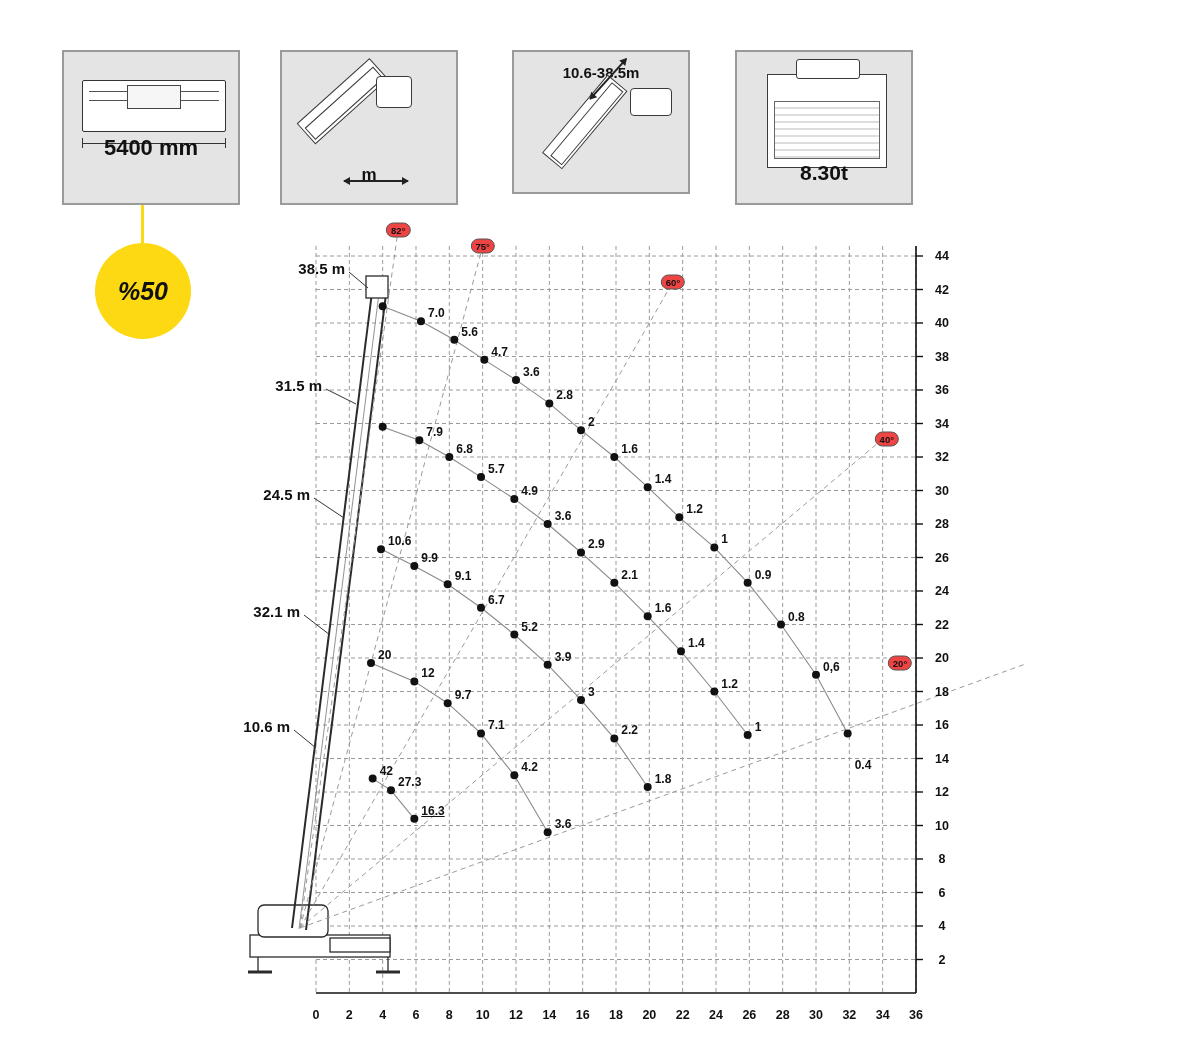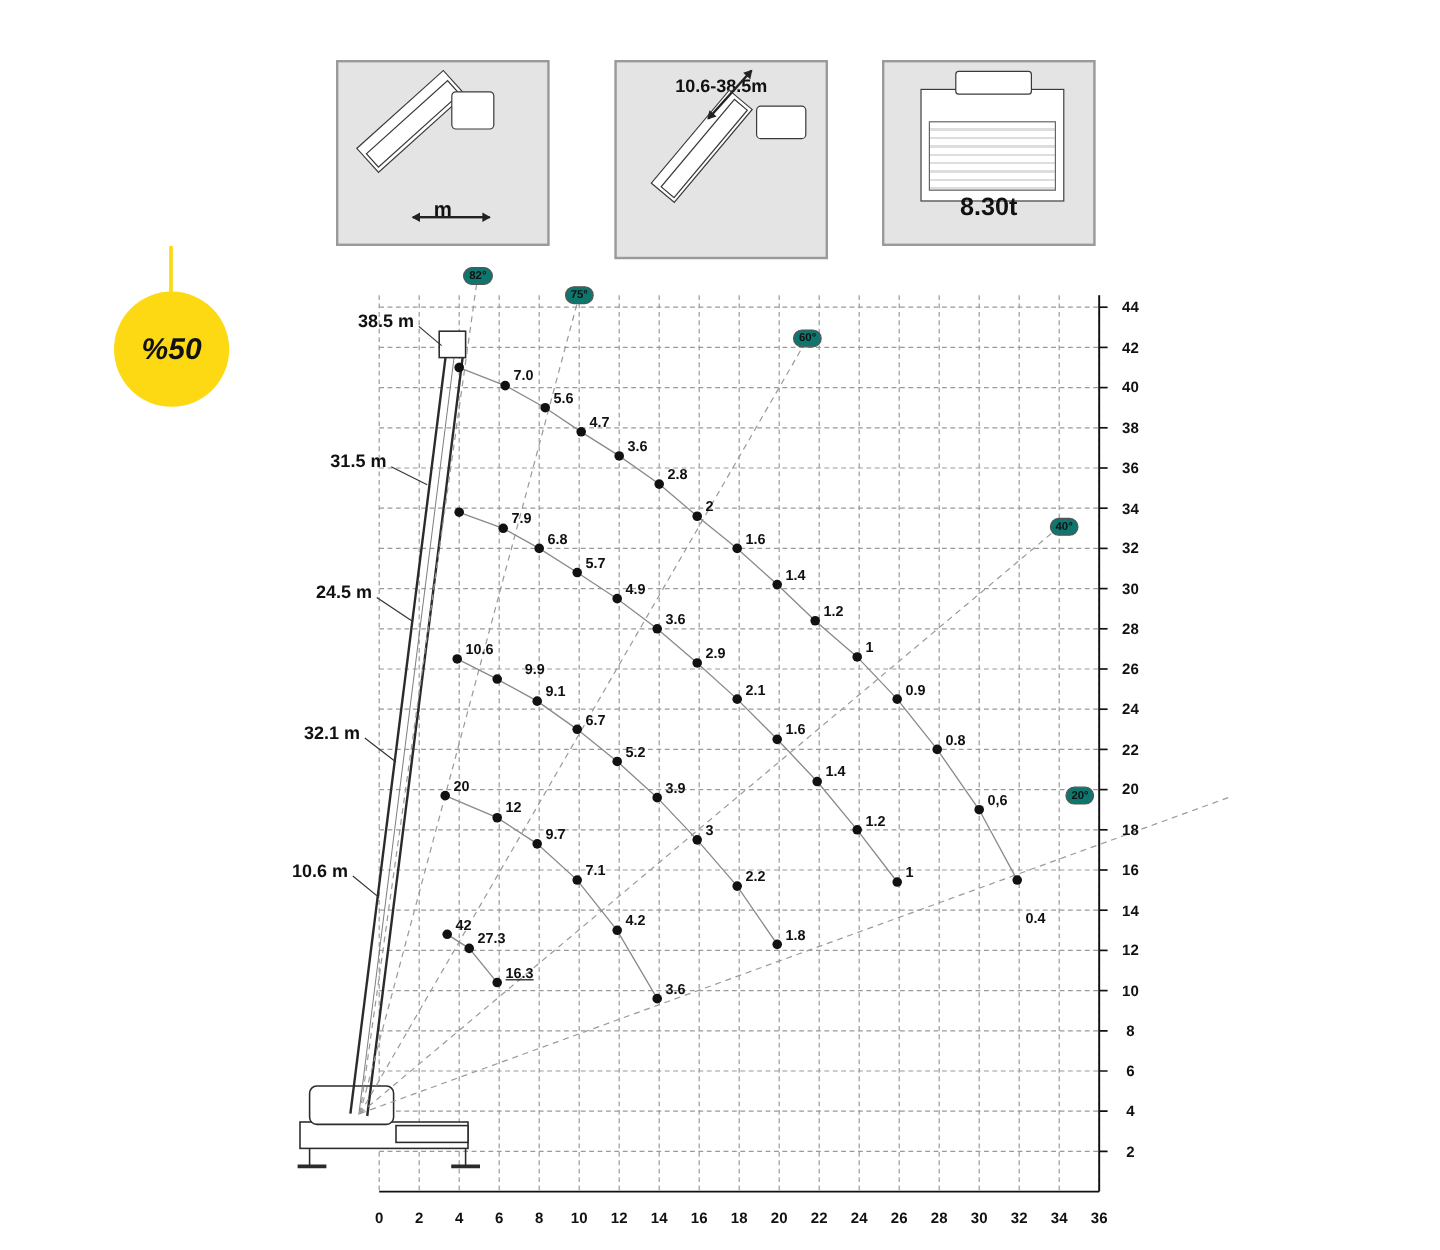--- a/index.html
+++ b/index.html
@@ -14,21 +14,21 @@
   
   .icon-boxes{position:absolute;left:0;top:0;width:1200px;height:220px;}
   .icon-box{
     position:absolute;
     background:#e4e4e4;
     border:2px solid #9a9a9a;
     box-sizing:border-box;
   }
   #box-width{left:62px;top:50px;width:178px;height:155px;}
   #box-length{left:280px;top:50px;width:178px;height:155px;}
-  #box-boom{left:512px;top:50px;width:178px;height:166px;}
+  #box-boom{left:512px;top:50px;width:178px;height:144px;}
   #box-weight{left:735px;top:50px;width:178px;height:155px;}
 
   .box-caption{
     position:absolute;left:0;right:0;
     text-align:center;
     font-weight:bold;
     font-size:21px;
     color:#111;
   }
   #cap-width{bottom:42px;font-size:22px;}
@@ -109,29 +109,34 @@
   .pt-label{
     position:absolute;font-size:12px;color:#111;font-weight:bold;
     transform:translate(0,-50%);white-space:nowrap;
   }
   .len-label{
     position:absolute;font-size:15px;color:#111;font-weight:bold;
     transform:translate(-100%,-50%);white-space:nowrap;
   }
   .ang-badge{
     position:absolute;font-size:9.5px;font-weight:bold;color:#111;
-    background:#0f766e;border:1px solid #555;border-radius:9px;
+    background:#ef4444;border:1px solid #555;border-radius:9px;
     padding:1px 4px;transform:translate(-50%,-50%);
   }
 </style>
 </head>
 <body>
 
 <div class="icon-boxes">
 
+  <div class="icon-box" id="box-width">
+    <div class="chassis"></div>
+    <div class="dimline"></div>
+    <div class="box-caption" id="cap-width">5400 mm</div>
+  </div>
 
   <div class="icon-box" id="box-length">
     <div class="boomsketch" style="left:18px;top:16px;width:142px;height:100px;">
       <div class="seg" style="left:6px;top:52px;width:96px;height:26px;transform:rotate(-42deg);"></div>
       <div class="seg" style="left:10px;top:58px;width:90px;height:14px;transform:rotate(-42deg);"></div>
       <div class="seg" style="left:76px;top:8px;width:34px;height:30px;border-radius:4px;"></div>
     </div>
     <div class="arrow-h" style="left:62px;top:128px;width:64px;"></div>
     <div class="box-caption" id="cap-length">m</div>
   </div>
@@ -331,21 +336,21 @@
       <div class="pt-label" style="left: 488px; top: 469.1px;">5.7</div>
       <div class="pt-label" style="left: 521.333px; top: 490.875px;">4.9</div>
       <div class="pt-label" style="left: 554.667px; top: 516px;">3.6</div>
       <div class="pt-label" style="left: 588px; top: 544.475px;">2.9</div>
       <div class="pt-label" style="left: 621.333px; top: 574.625px;">2.1</div>
       <div class="pt-label" style="left: 654.667px; top: 608.125px;">1.6</div>
       <div class="pt-label" style="left: 688px; top: 643.3px;">1.4</div>
       <div class="pt-label" style="left: 721.333px; top: 683.5px;">1.2</div>
       <div class="pt-label" style="left: 754.667px; top: 727.05px;">1</div>
       <div class="pt-label" style="left: 388px; top: 541.125px;">10.6</div>
-      <div class="pt-label" style="left: 421.333px; top: 557.875px; margin-left: 16px;">9.9</div>
+      <div class="pt-label" style="left: 421.333px; top: 557.875px;">9.9</div>
       <div class="pt-label" style="left: 454.667px; top: 576.3px;">9.1</div>
       <div class="pt-label" style="left: 488px; top: 599.75px;">6.7</div>
       <div class="pt-label" style="left: 521.333px; top: 626.55px;">5.2</div>
       <div class="pt-label" style="left: 554.667px; top: 656.7px;">3.9</div>
       <div class="pt-label" style="left: 588px; top: 691.875px;">3</div>
       <div class="pt-label" style="left: 621.333px; top: 730.4px;">2.2</div>
       <div class="pt-label" style="left: 654.667px; top: 778.975px;">1.8</div>
       <div class="pt-label" style="left: 378px; top: 655.025px;">20</div>
       <div class="pt-label" style="left: 421.333px; top: 673.45px;">12</div>
       <div class="pt-label" style="left: 454.667px; top: 695.225px;">9.7</div>

